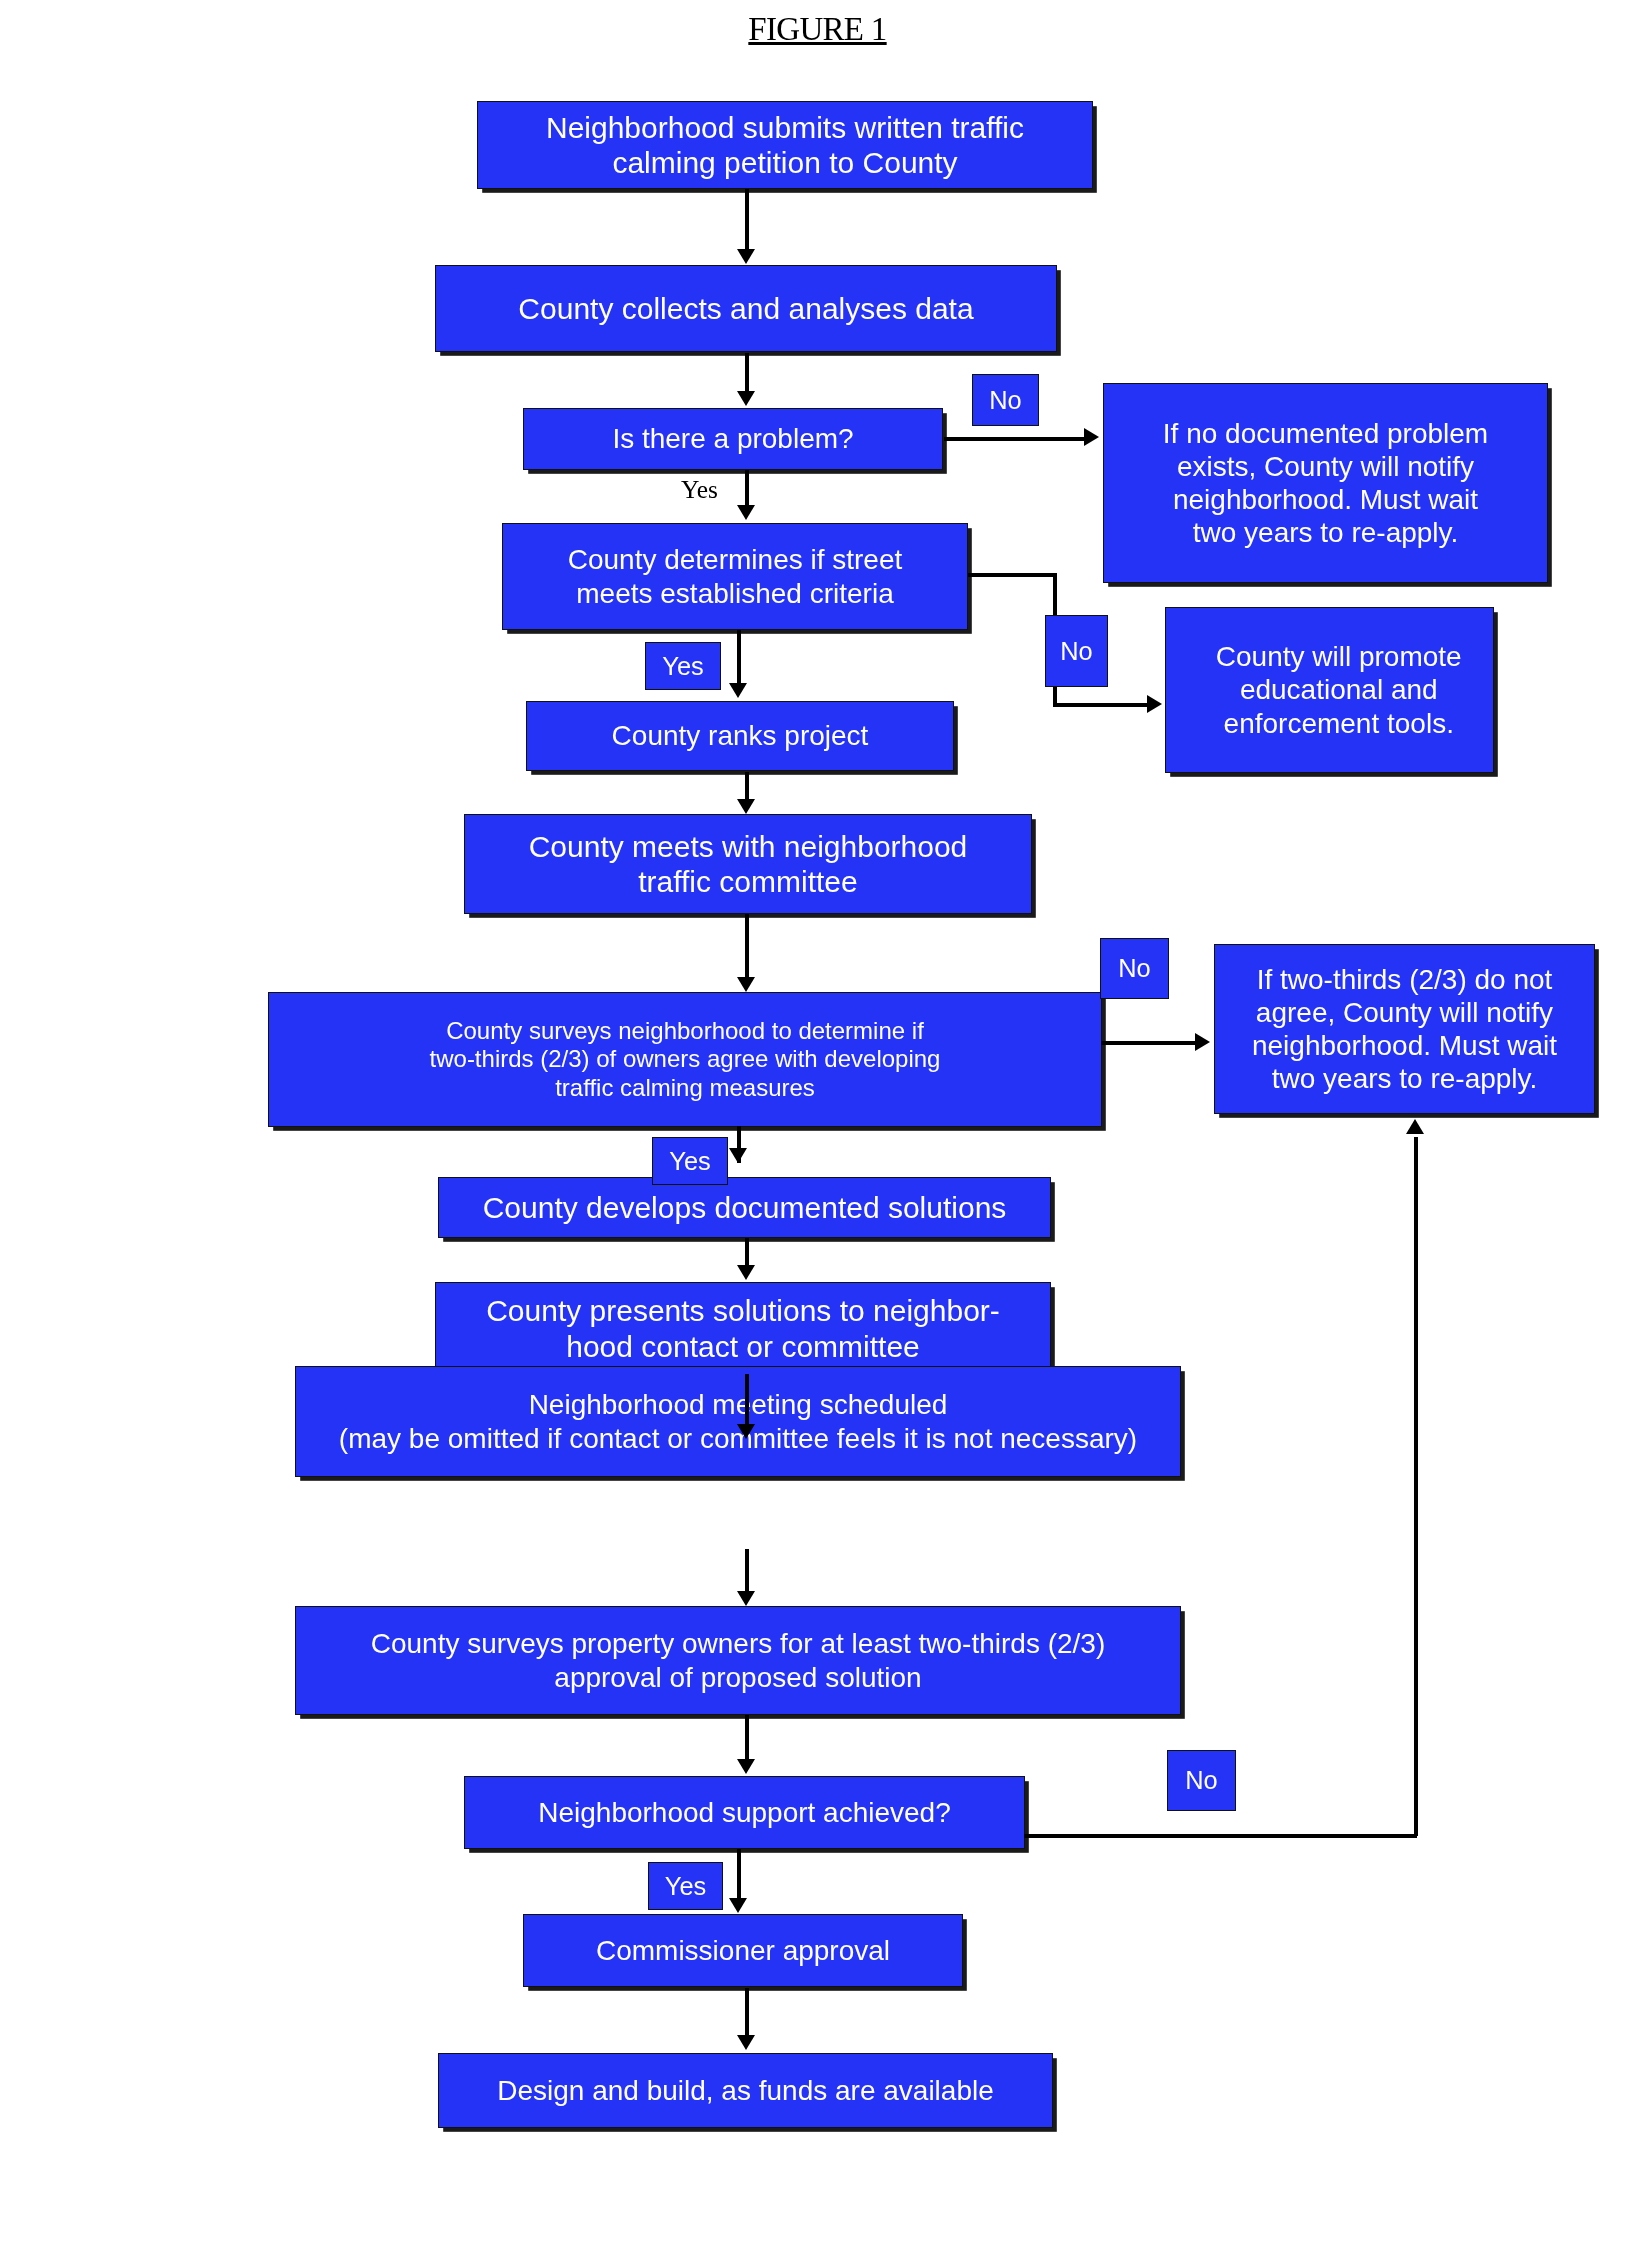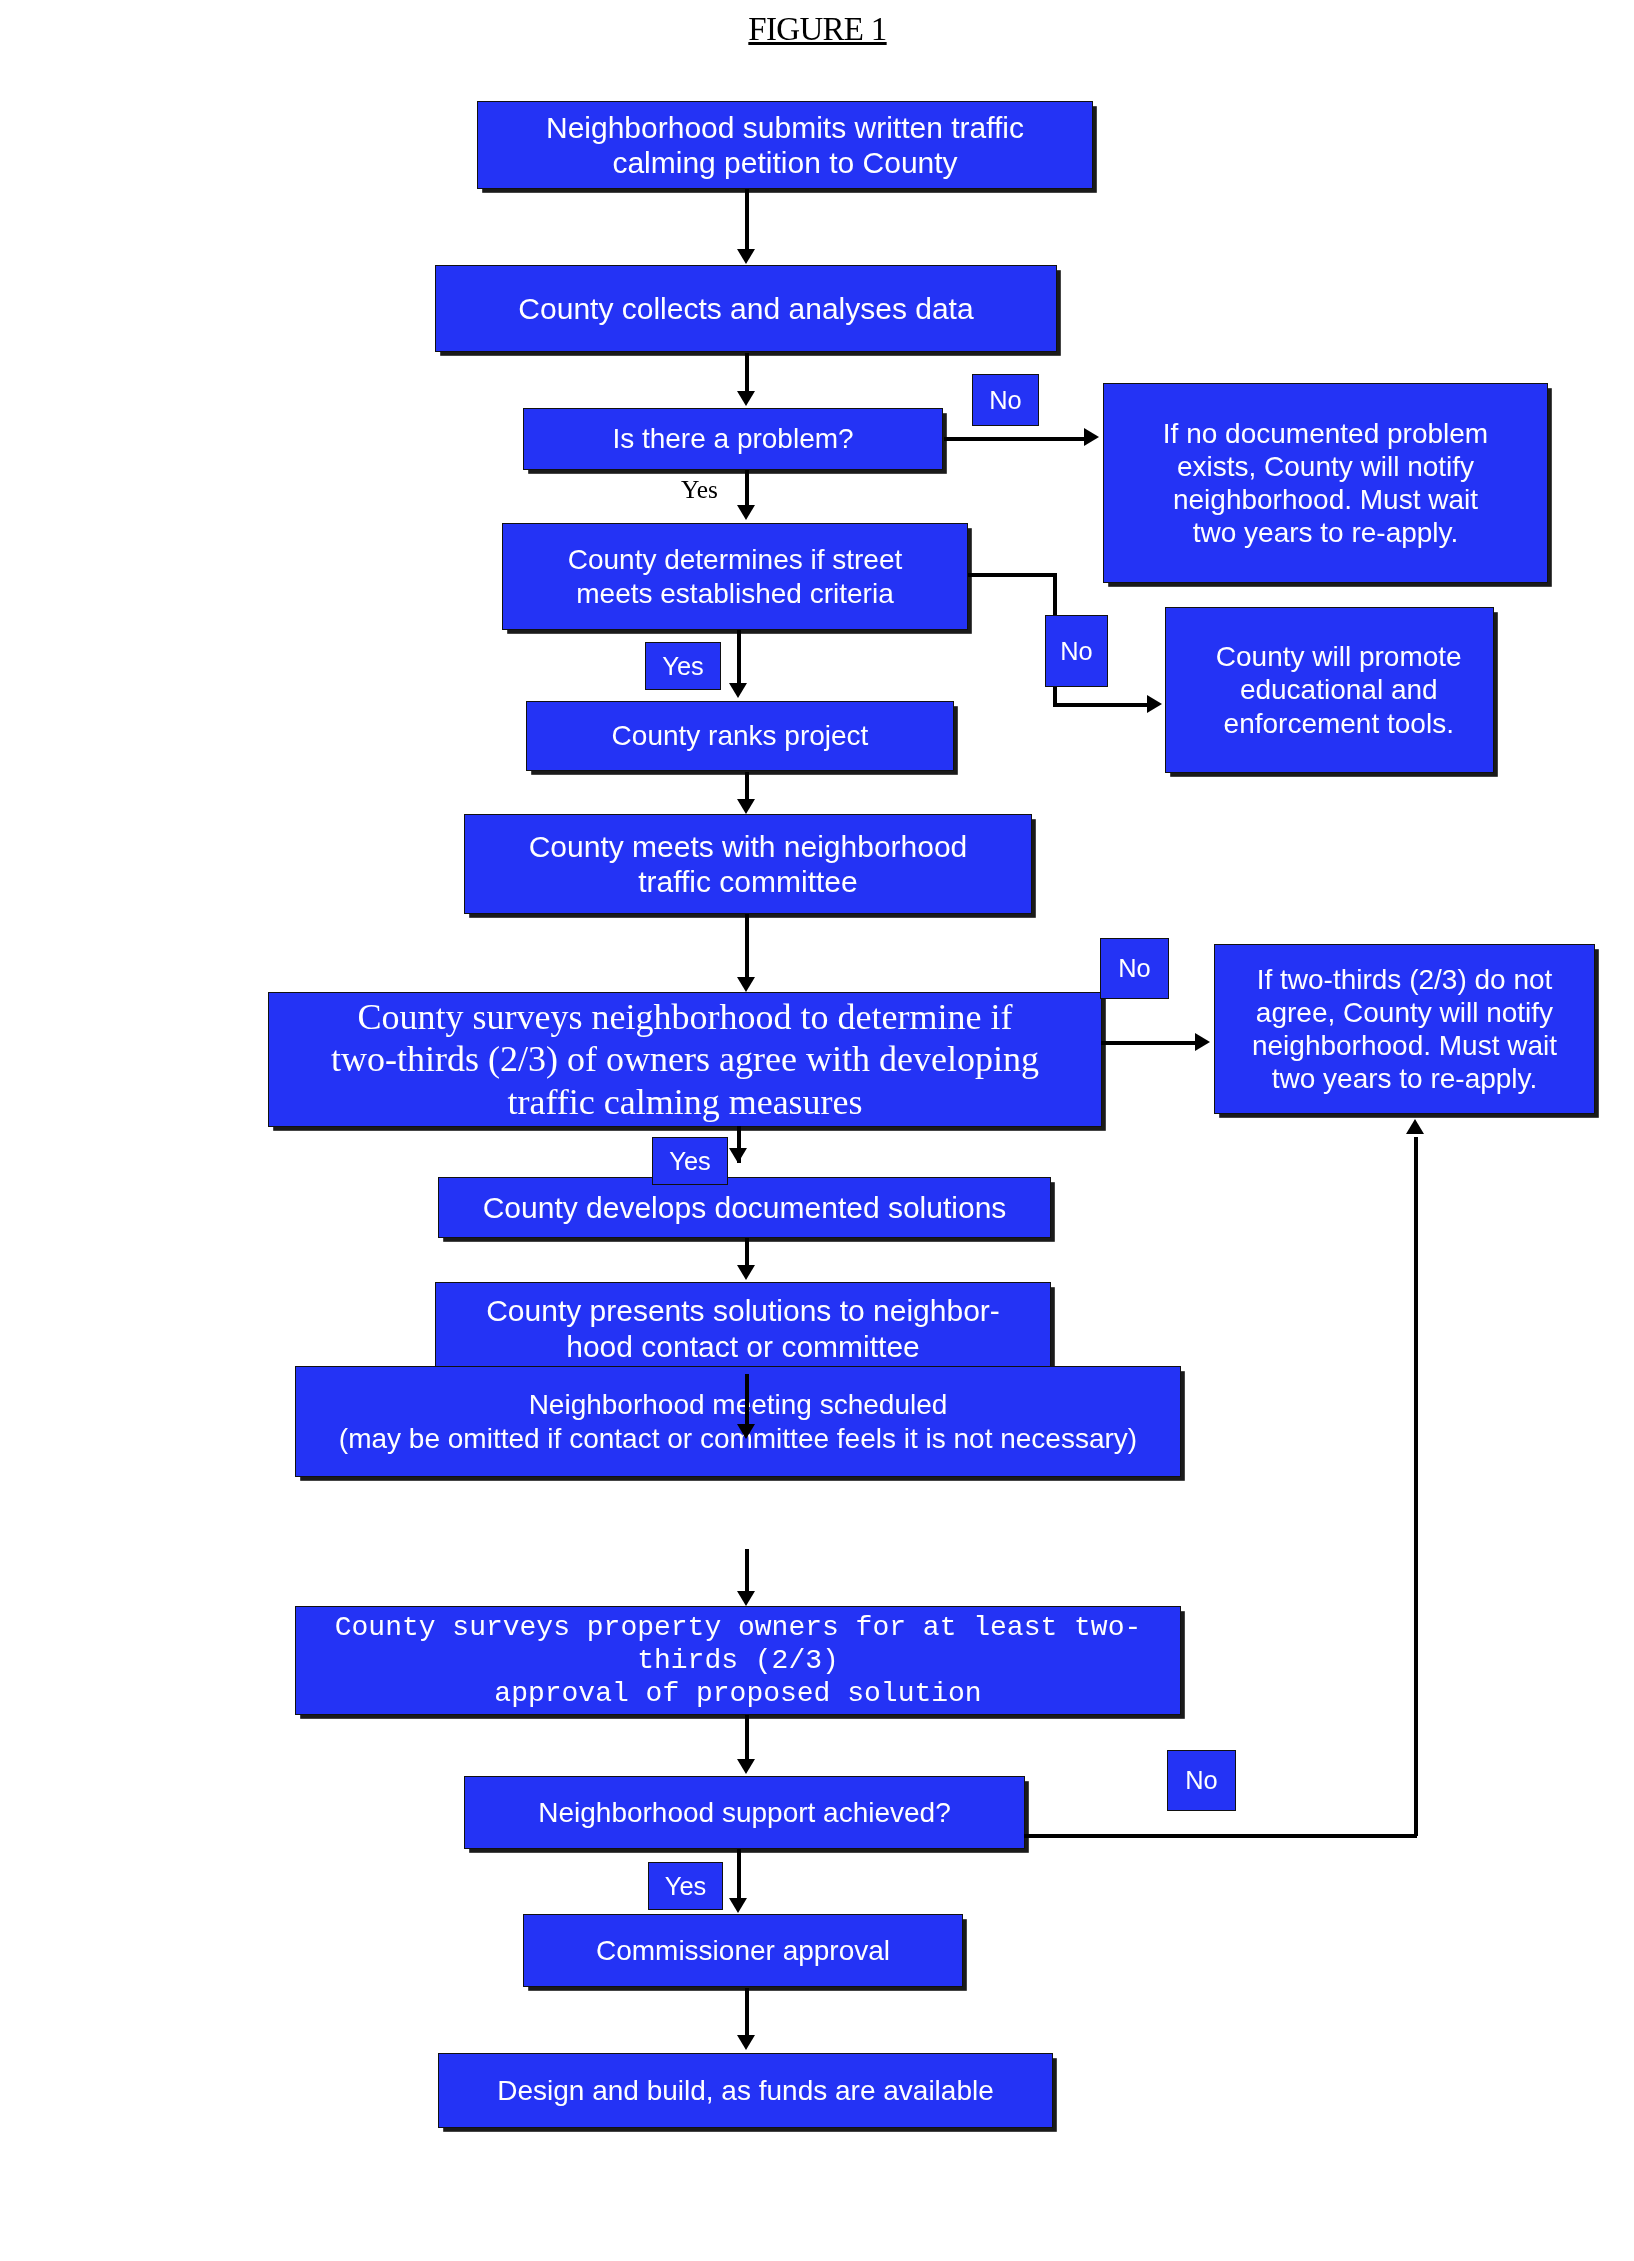--- a/index.html
+++ b/index.html
@@ -136,21 +136,21 @@
 
   <div class="node" style="left:526px; top:701px; width:428px; height:70px; font-size:28px;">
     <span class="txt">County ranks project</span>
   </div>
 
   <div class="node" style="left:464px; top:814px; width:568px; height:100px; font-size:30px;">
     <span class="txt">County meets with neighborhood
 traffic committee</span>
   </div>
 
-  <div class="node" style="left:268px; top:992px; width:834px; height:135px; font-size:36px;font-family:Liberation Serif, serif;">
+  <div class="node" style="left:268px; top:992px; width:834px; height:135px; font-size:24px;">
     <span class="txt">County surveys neighborhood to determine if
 two-thirds (2/3) of owners agree with developing
 traffic calming measures</span>
   </div>
 
   <div class="node" style="left:1214px; top:944px; width:381px; height:170px; font-size:28px;">
     <span class="txt">If two-thirds (2/3) do not
 agree, County will notify
 neighborhood. Must wait
 two years to re-apply.</span>
@@ -163,21 +163,21 @@
   <div class="node" style="left:435px; top:1282px; width:616px; height:93px; font-size:30px;">
     <span class="txt">County presents solutions to neighbor-
 hood contact or committee</span>
   </div>
 
   <div class="node" style="left:295px; top:1366px; width:886px; height:111px; font-size:28px;">
     <span class="txt">Neighborhood meeting scheduled
 (may be omitted if contact or committee feels it is not necessary)</span>
   </div>
 
-  <div class="node" style="left:295px; top:1606px; width:886px; height:109px; font-size:28px;font-family:Liberation Mono, monospace;">
+  <div class="node" style="left:295px; top:1606px; width:886px; height:109px; font-size:28px;">
     <span class="txt">County surveys property owners for at least two-thirds (2/3)
 approval of proposed solution</span>
   </div>
 
   <div class="node" style="left:464px; top:1776px; width:561px; height:73px; font-size:28px;">
     <span class="txt">Neighborhood support achieved?</span>
   </div>
 
   <div class="node" style="left:523px; top:1914px; width:440px; height:73px; font-size:28px;">
     <span class="txt">Commissioner approval</span>

